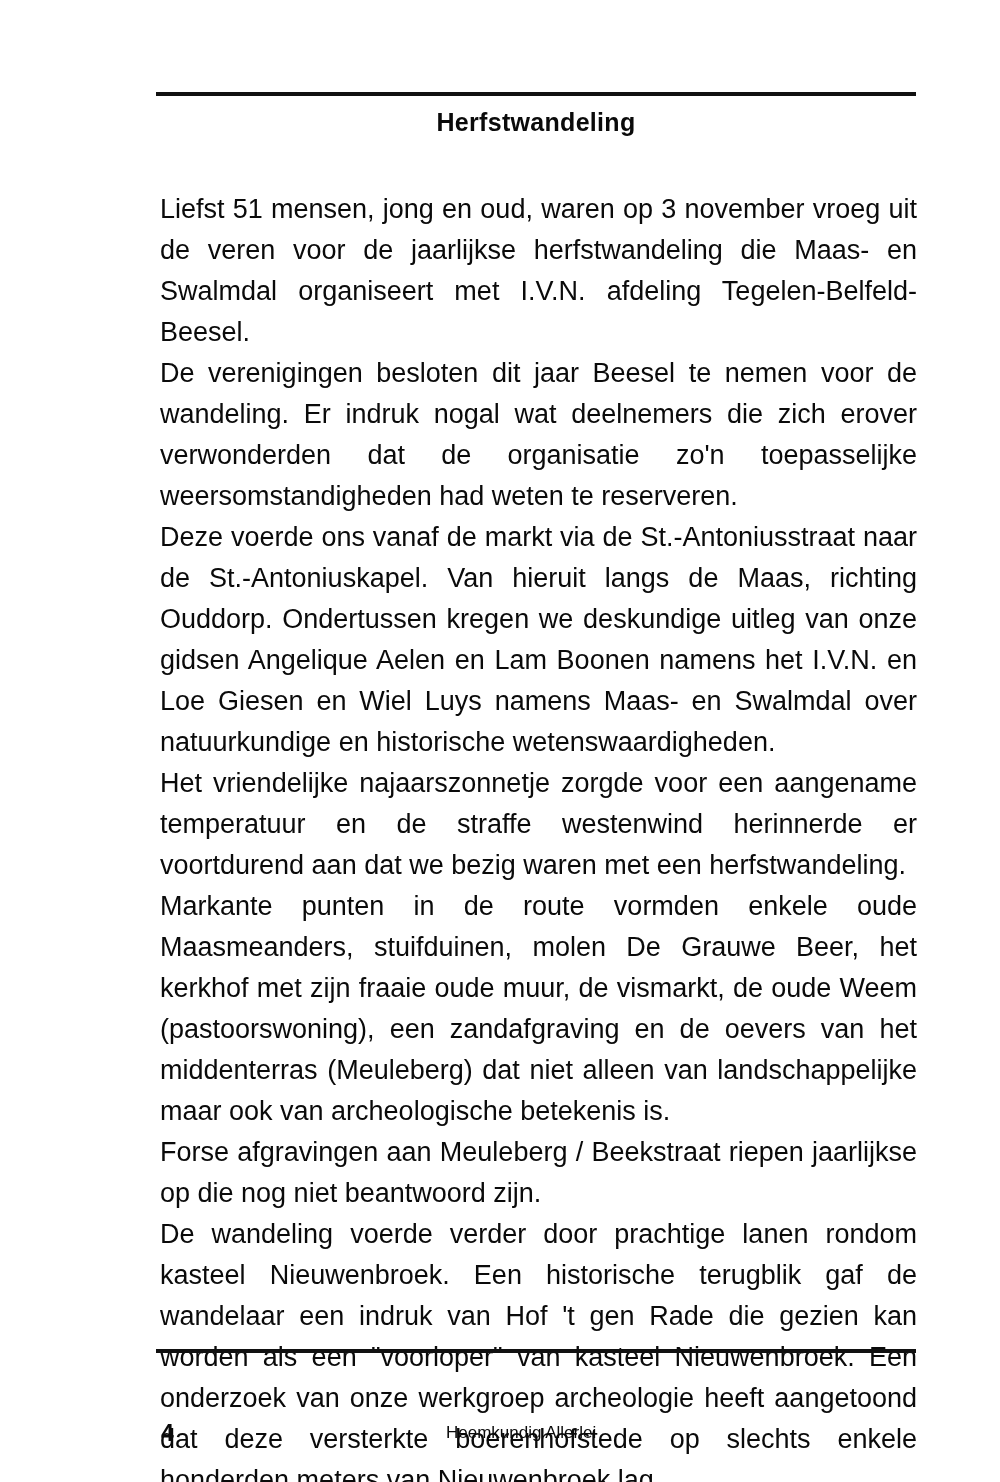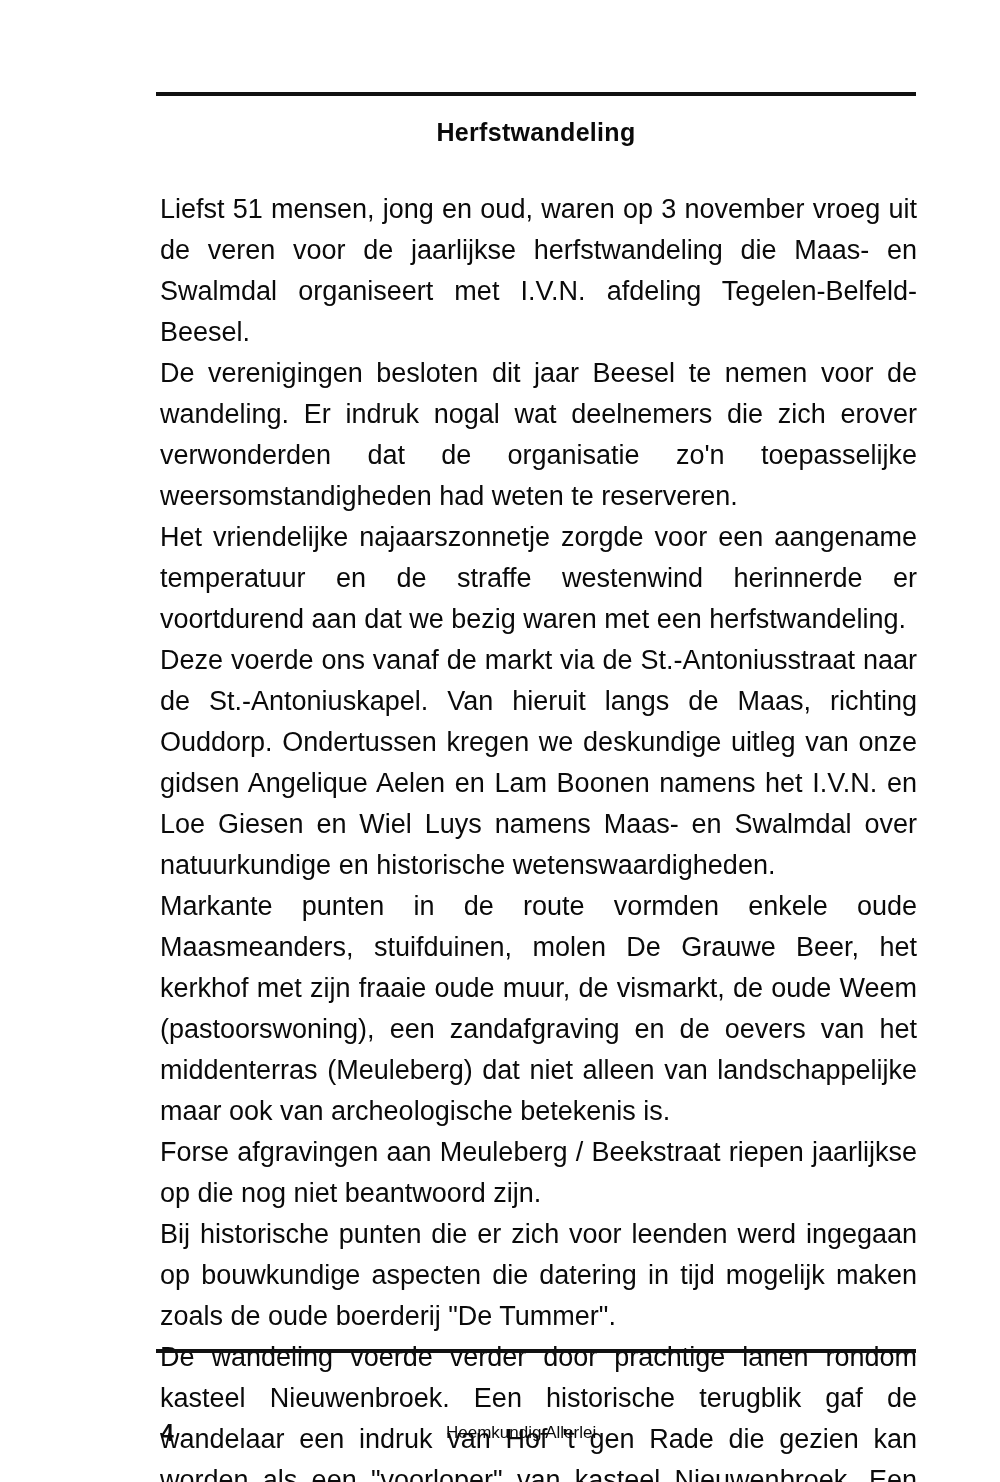--- a/index.html
+++ b/index.html
@@ -19,21 +19,21 @@
       position: absolute;
       left: 156px;
       width: 760px;
       height: 4px;
       background: #111;
     }
     .rule.top { top: 92px; }
     .rule.bottom { top: 1349px; }
     .title {
       position: absolute;
-      top: 118px;
+      top: 108px;
       left: 156px;
       width: 760px;
       text-align: center;
       font-size: 25px;
       font-weight: bold;
       letter-spacing: 0.3px;
       margin: 0;
     }
     .body-text {
       position: absolute;
@@ -67,24 +67,23 @@
 </head>
 <body>
 
 <div class="rule top"></div>
 
 <h1 class="title">Herfstwandeling</h1>
 
 <div class="body-text">
   <p>Liefst 51 mensen, jong en oud, waren op 3 november vroeg uit de veren voor de jaarlijkse herfstwandeling die Maas- en Swalmdal organiseert met I.V.N. afdeling Tegelen-Belfeld-Beesel.</p>
   <p>De verenigingen besloten dit jaar Beesel te nemen voor de wandeling. Er indruk nogal wat deelnemers die zich erover verwonderden dat de organisatie zo'n toepasselijke weersomstandigheden had weten te reserveren.</p>
+  <p>Deze voerde ons vanaf de markt via de St.-Antoniusstraat naar de St.-Antoniuskapel. Van hieruit langs de Maas, richting Ouddorp. Ondertussen kregen we deskundige uitleg van onze gidsen Angelique Aelen en Lam Boonen namens het I.V.N. en Loe Giesen en Wiel Luys namens Maas- en Swalmdal over natuurkundige en historische wetenswaardigheden.</p>
   <p>Het vriendelijke najaarszonnetje zorgde voor een aangename temperatuur en de straffe westenwind herinnerde er voortdurend aan dat we bezig waren met een herfstwandeling.</p>
-  <p>Deze voerde ons vanaf de markt via de St.-Antoniusstraat naar de St.-Antoniuskapel. Van hieruit langs de Maas, richting Ouddorp. Ondertussen kregen we deskundige uitleg van onze gidsen Angelique Aelen en Lam Boonen namens het I.V.N. en Loe Giesen en Wiel Luys namens Maas- en Swalmdal over natuurkundige en historische wetenswaardigheden.</p>
   <p>Markante punten in de route vormden enkele oude Maasmeanders, stuifduinen, molen De Grauwe Beer, het kerkhof met zijn fraaie oude muur, de vismarkt, de oude Weem (pastoorswoning), een zandafgraving en de oevers van het middenterras (Meuleberg) dat niet alleen van landschappelijke maar ook van archeologische betekenis is.</p>
   <p>Forse afgravingen aan Meuleberg / Beekstraat riepen jaarlijkse op die nog niet beantwoord zijn.</p>
-  <p>Bij historische punten die er zich voor leenden werd ingegaan op bouwkundige aspecten die datering in tijd mogelijk maken zoals de oude boerderij "De Tummer".</p>
   <p>De wandeling voerde verder door prachtige lanen rondom kasteel Nieuwenbroek. Een historische terugblik gaf de wandelaar een indruk van Hof 't gen Rade die gezien kan worden als een "voorloper" van kasteel Nieuwenbroek. Een onderzoek van onze werkgroep archeologie heeft aangetoond dat deze versterkte boerenhofstede op slechts enkele honderden meters van Nieuwenbroek lag.</p>
 </div>
 
 <div class="rule bottom"></div>
 
 <div class="footer-page">4</div>
 <div class="footer-pub">Heemkundig Allerlei</div>
 
 </body></html>

